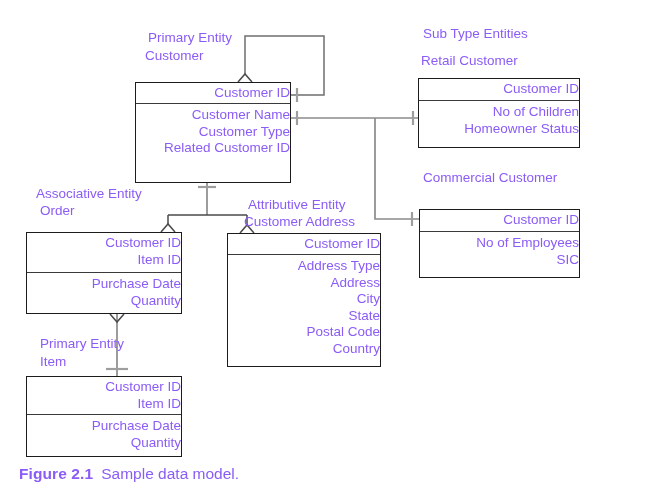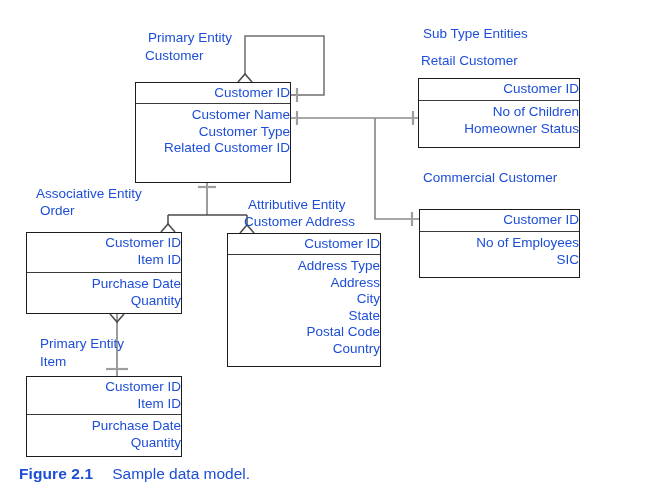--- a/index.html
+++ b/index.html
@@ -1,35 +1,35 @@
 <!DOCTYPE html>
 <html><head>
 <meta charset="utf-8">
 <style>
   html,body{margin:0;padding:0;background:#ffffff;}
   .stage{
     position:relative;width:665px;height:498px;background:#ffffff;
-    font-family:"Liberation Sans", sans-serif;color:#1d4ed8;overflow:hidden;
+    font-family:"Liberation Sans", sans-serif;color:#8b5cf6;overflow:hidden;
   }
   .connectors{position:absolute;left:0;top:0;pointer-events:none;}
   .ln{stroke:#8b8b8b;stroke-width:1.7;fill:none;}
   .lnloop{stroke:#6f6f6f;stroke-width:1.5;fill:none;}
   .lndark{stroke:#4a4a4a;stroke-width:1.5;fill:none;}
   .tick{stroke:#9e9e9e;stroke-width:2.2;fill:none;}
   .entity{
     position:absolute;box-sizing:border-box;background:#ffffff;
     border:1.6px solid #1c1c1c;font-size:13.5px;line-height:16.6px;
   }
   .ehead{box-sizing:border-box;border-bottom:1.3px solid #3a3a3a;padding:2px 0 0 6px;}
   .ebody{padding:3px 0 0 6px;}
   .erow{white-space:nowrap;text-align:right;}
   .dlabel{position:absolute;font-size:13.5px;line-height:15px;white-space:nowrap;}
   .caption{position:absolute;left:19px;top:465px;font-size:15.5px;}
   .caption .cb{font-weight:700;letter-spacing:.1px;}
-  .caption .ct{margin-left:19px;}
+  .caption .ct{margin-left:8px;}
 </style>
 </head>
 <body>
 
 <div class="stage">
 
   <svg class="connectors" width="665" height="498">
 
     <path class="lnloop" d="M291,95 H324 V36 H245 V74"></path>
     <path class="lndark" d="M238,82 L245,74 L252,82"></path>

